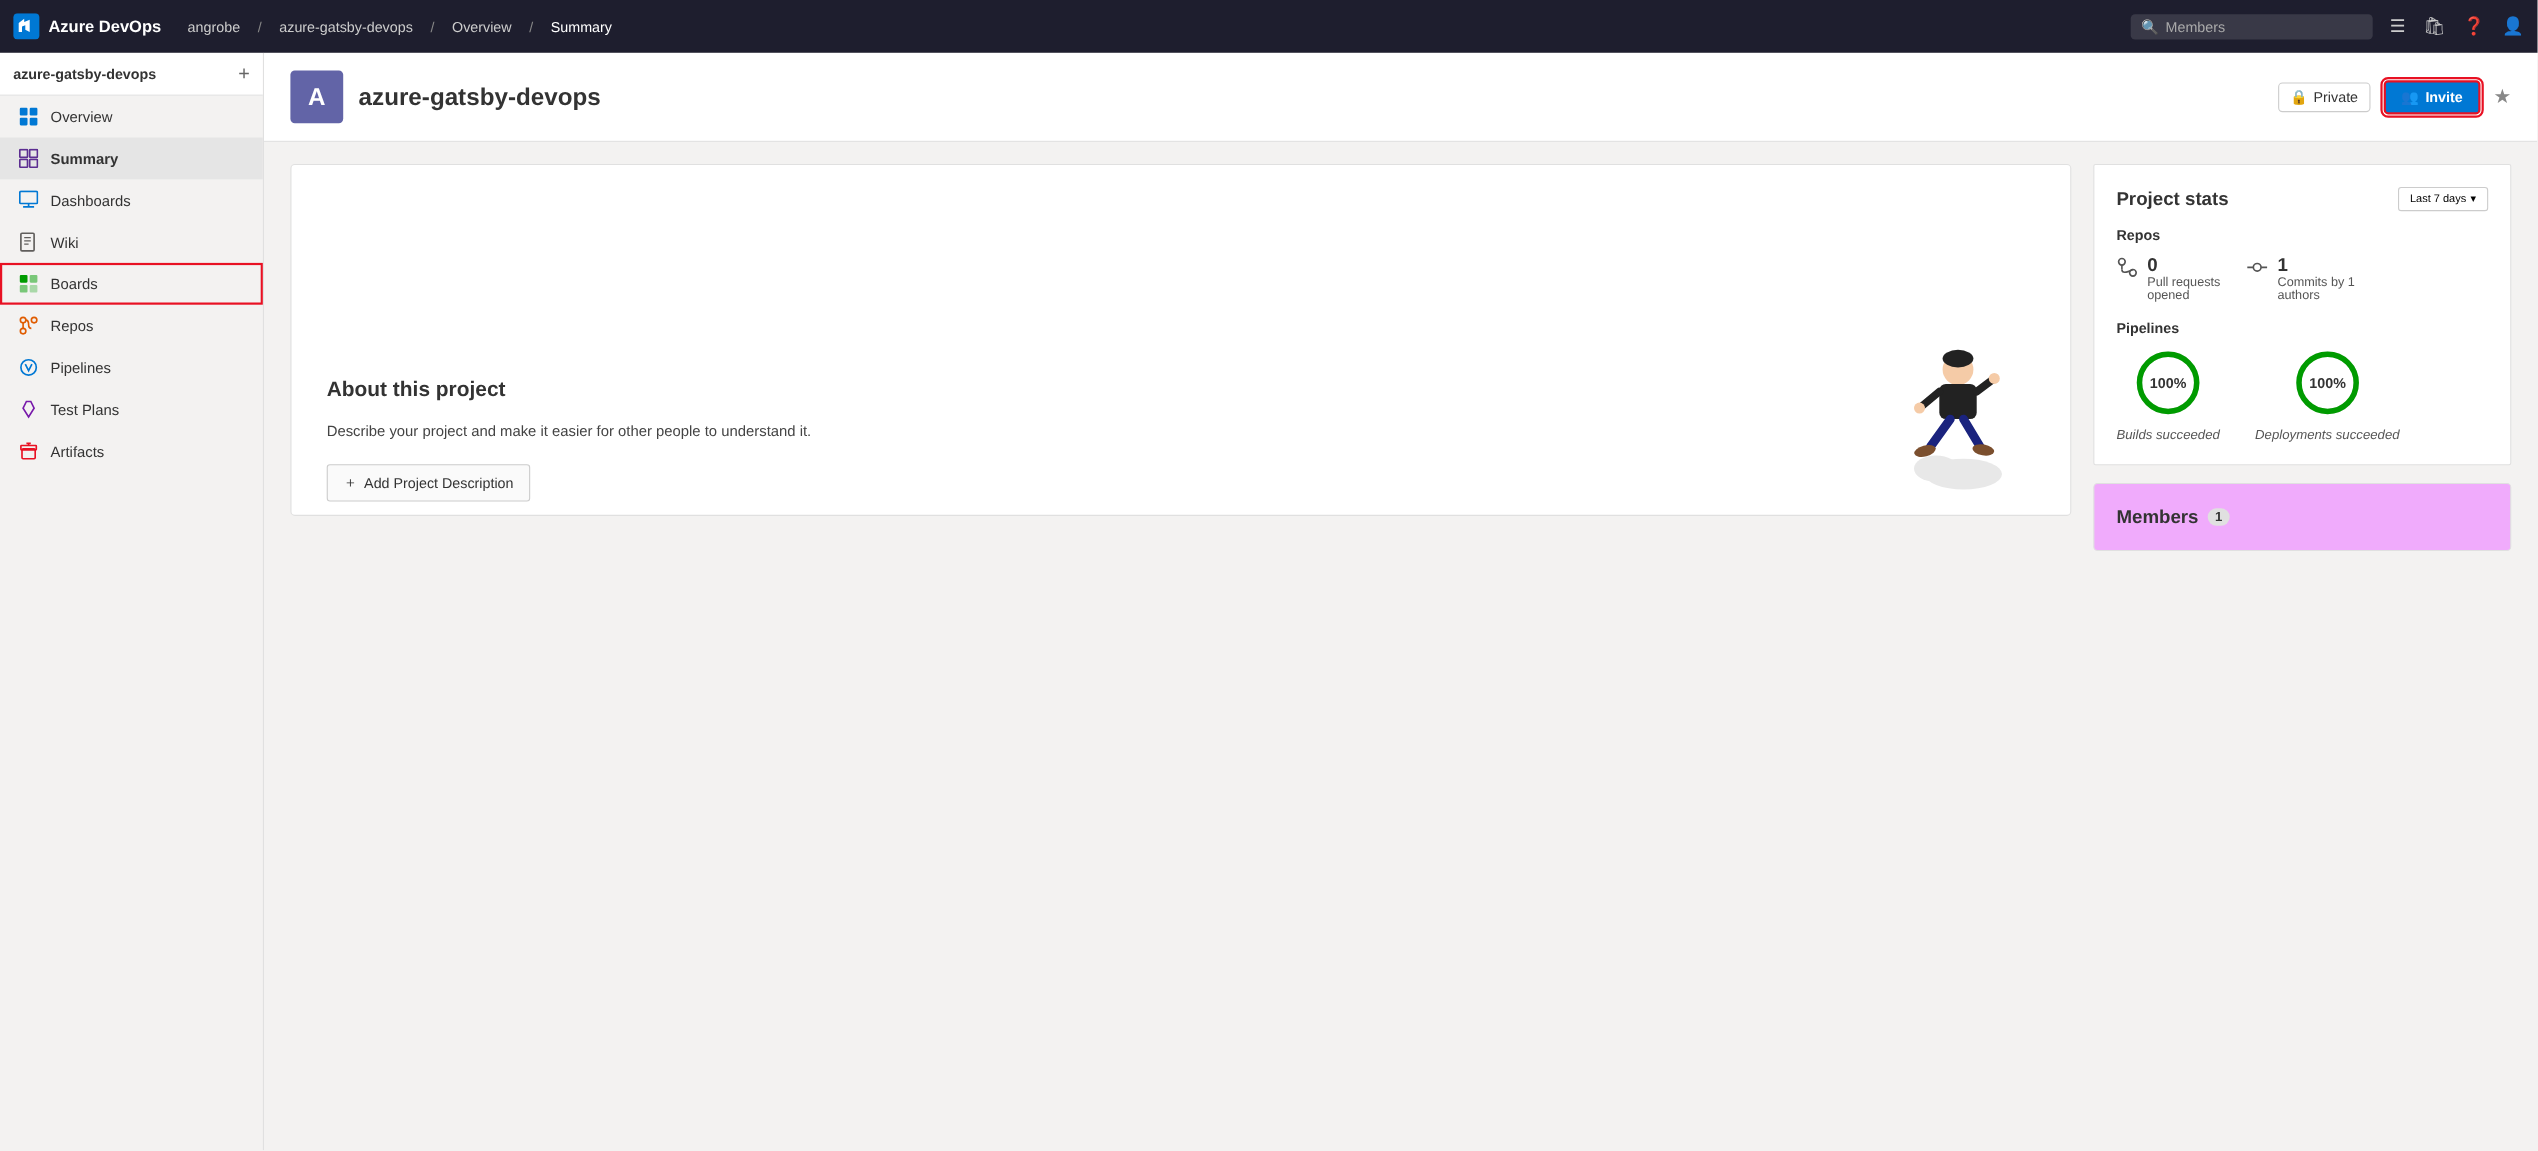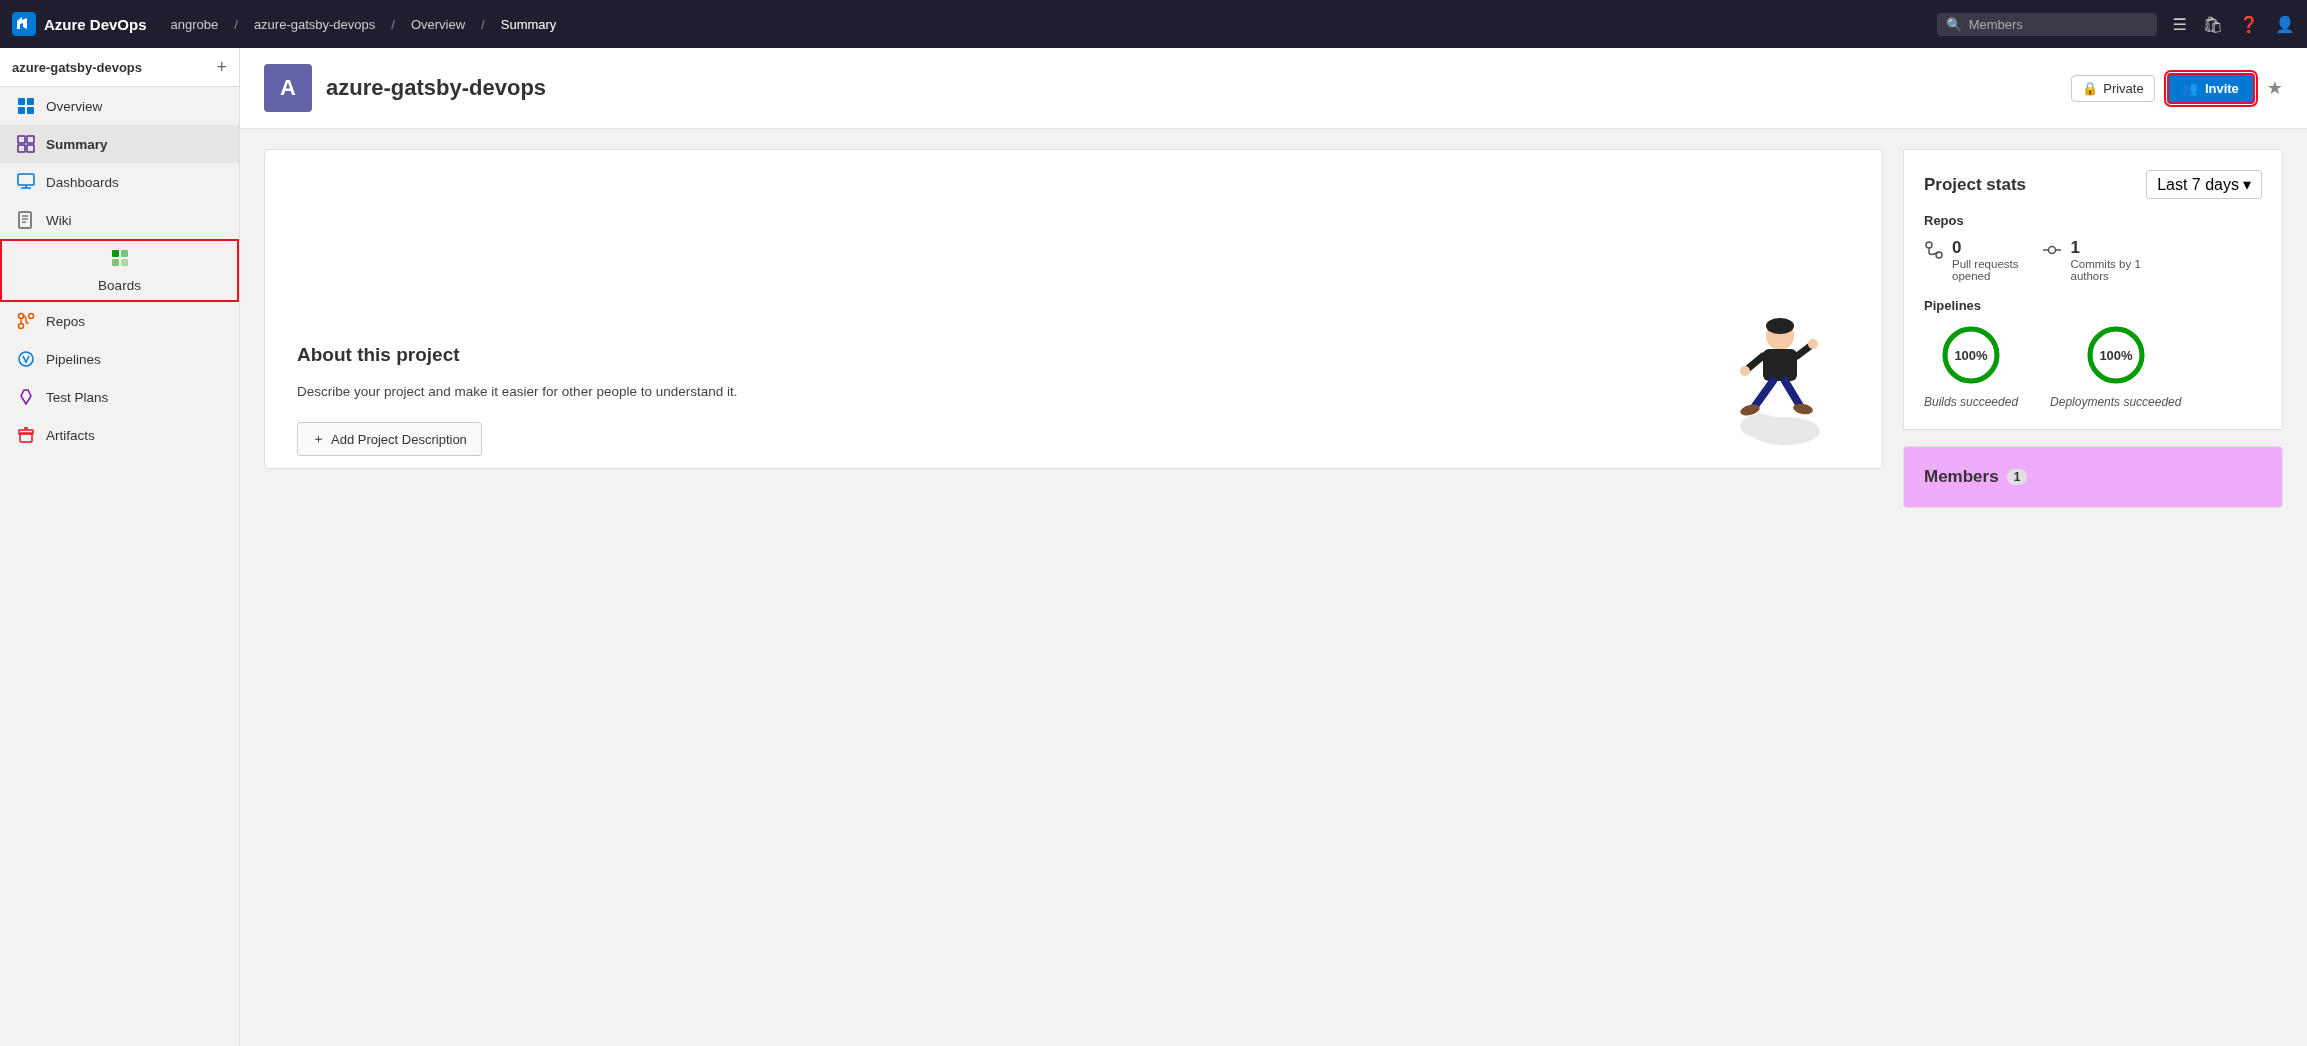--- a/index.html
+++ b/index.html
@@ -105,21 +105,20 @@
       padding: 9px 16px;
       cursor: pointer;
       color: #333;
       font-size: 13.5px;
       position: relative;
     }
     .sidebar-nav-item.active { background: #e5e5e5; font-weight: 600; }
     .sidebar-nav-item.highlighted {
       outline: 2px solid #e81123;
       outline-offset: -2px;
-      flex-direction: column;
     }
     .nav-icon {
       width: 20px;
       height: 20px;
       display: flex;
       align-items: center;
       justify-content: center;
       font-size: 16px;
       flex-shrink: 0;
     }
@@ -285,21 +284,21 @@
     }
     .stats-title {
       font-size: 17px;
       font-weight: 700;
       color: #333;
     }
     .stats-period {
       border: 1px solid #ccc;
       border-radius: 3px;
       padding: 4px 10px;
-      font-size: 16px;
+      font-size: 10px;
       cursor: pointer;
       display: flex;
       align-items: center;
       gap: 4px;
       background: #fff;
     }
     .stats-section-title {
       font-size: 13px;
       font-weight: 700;
       color: #333;

